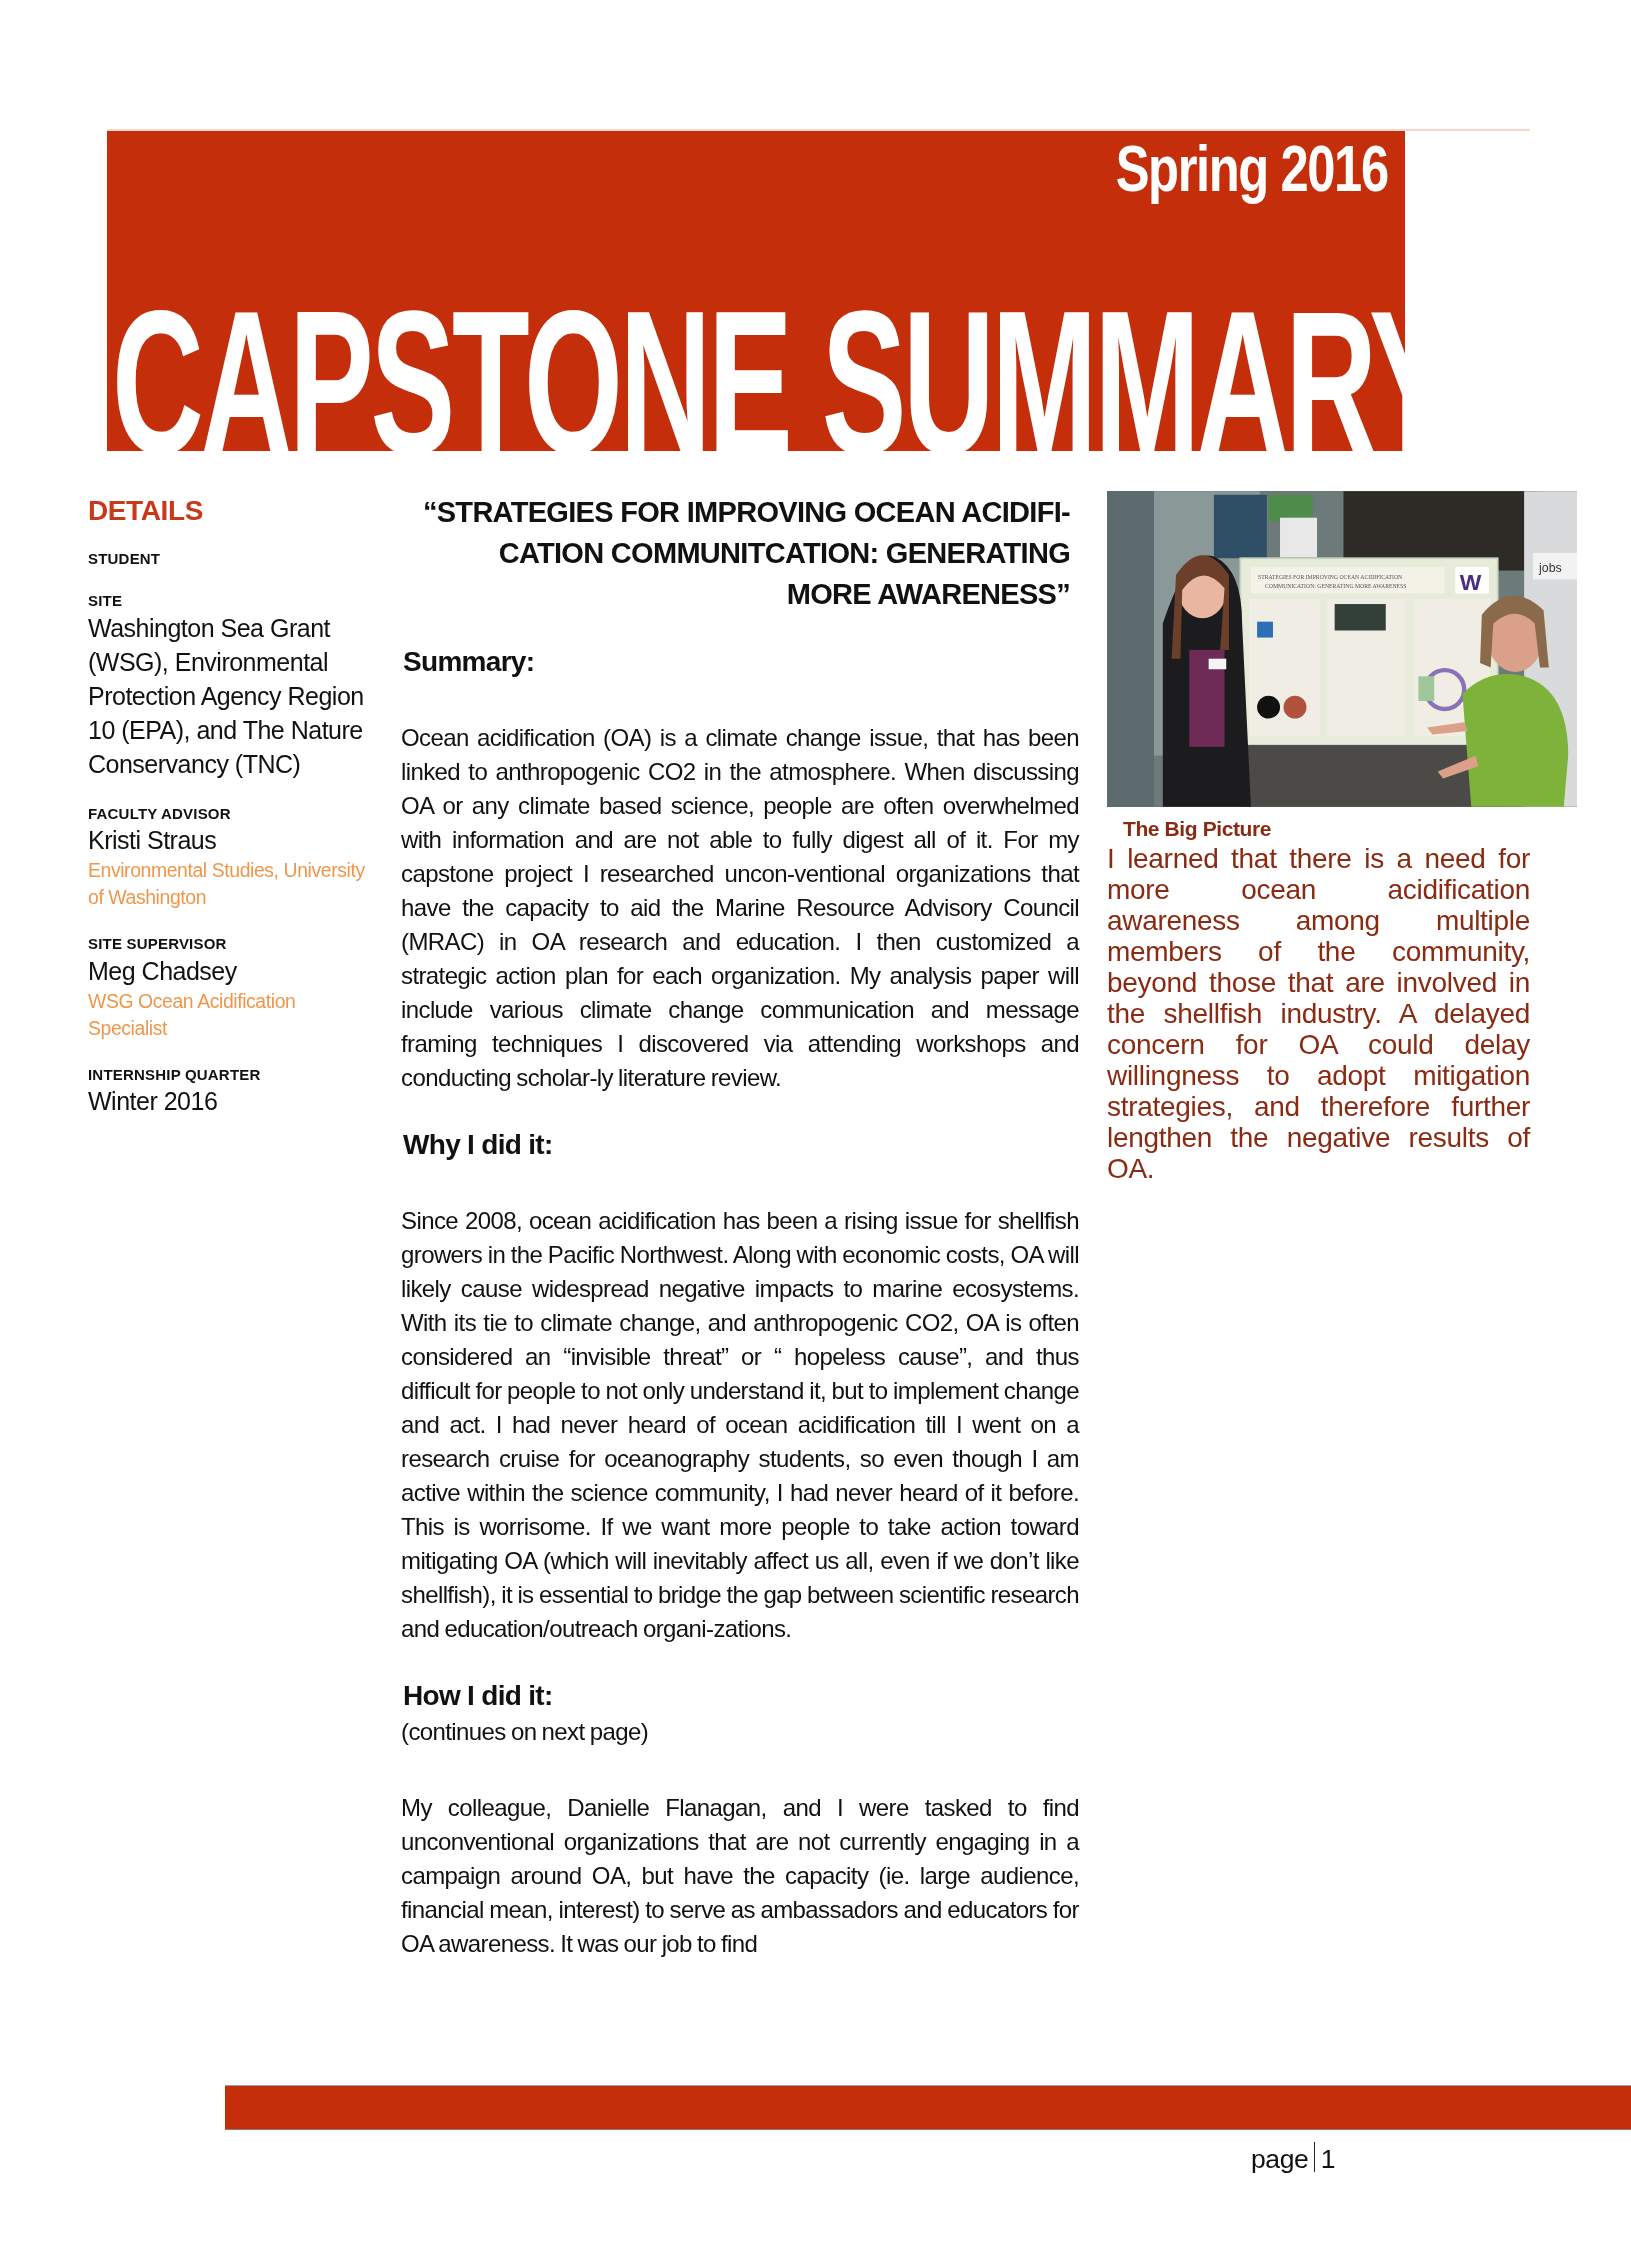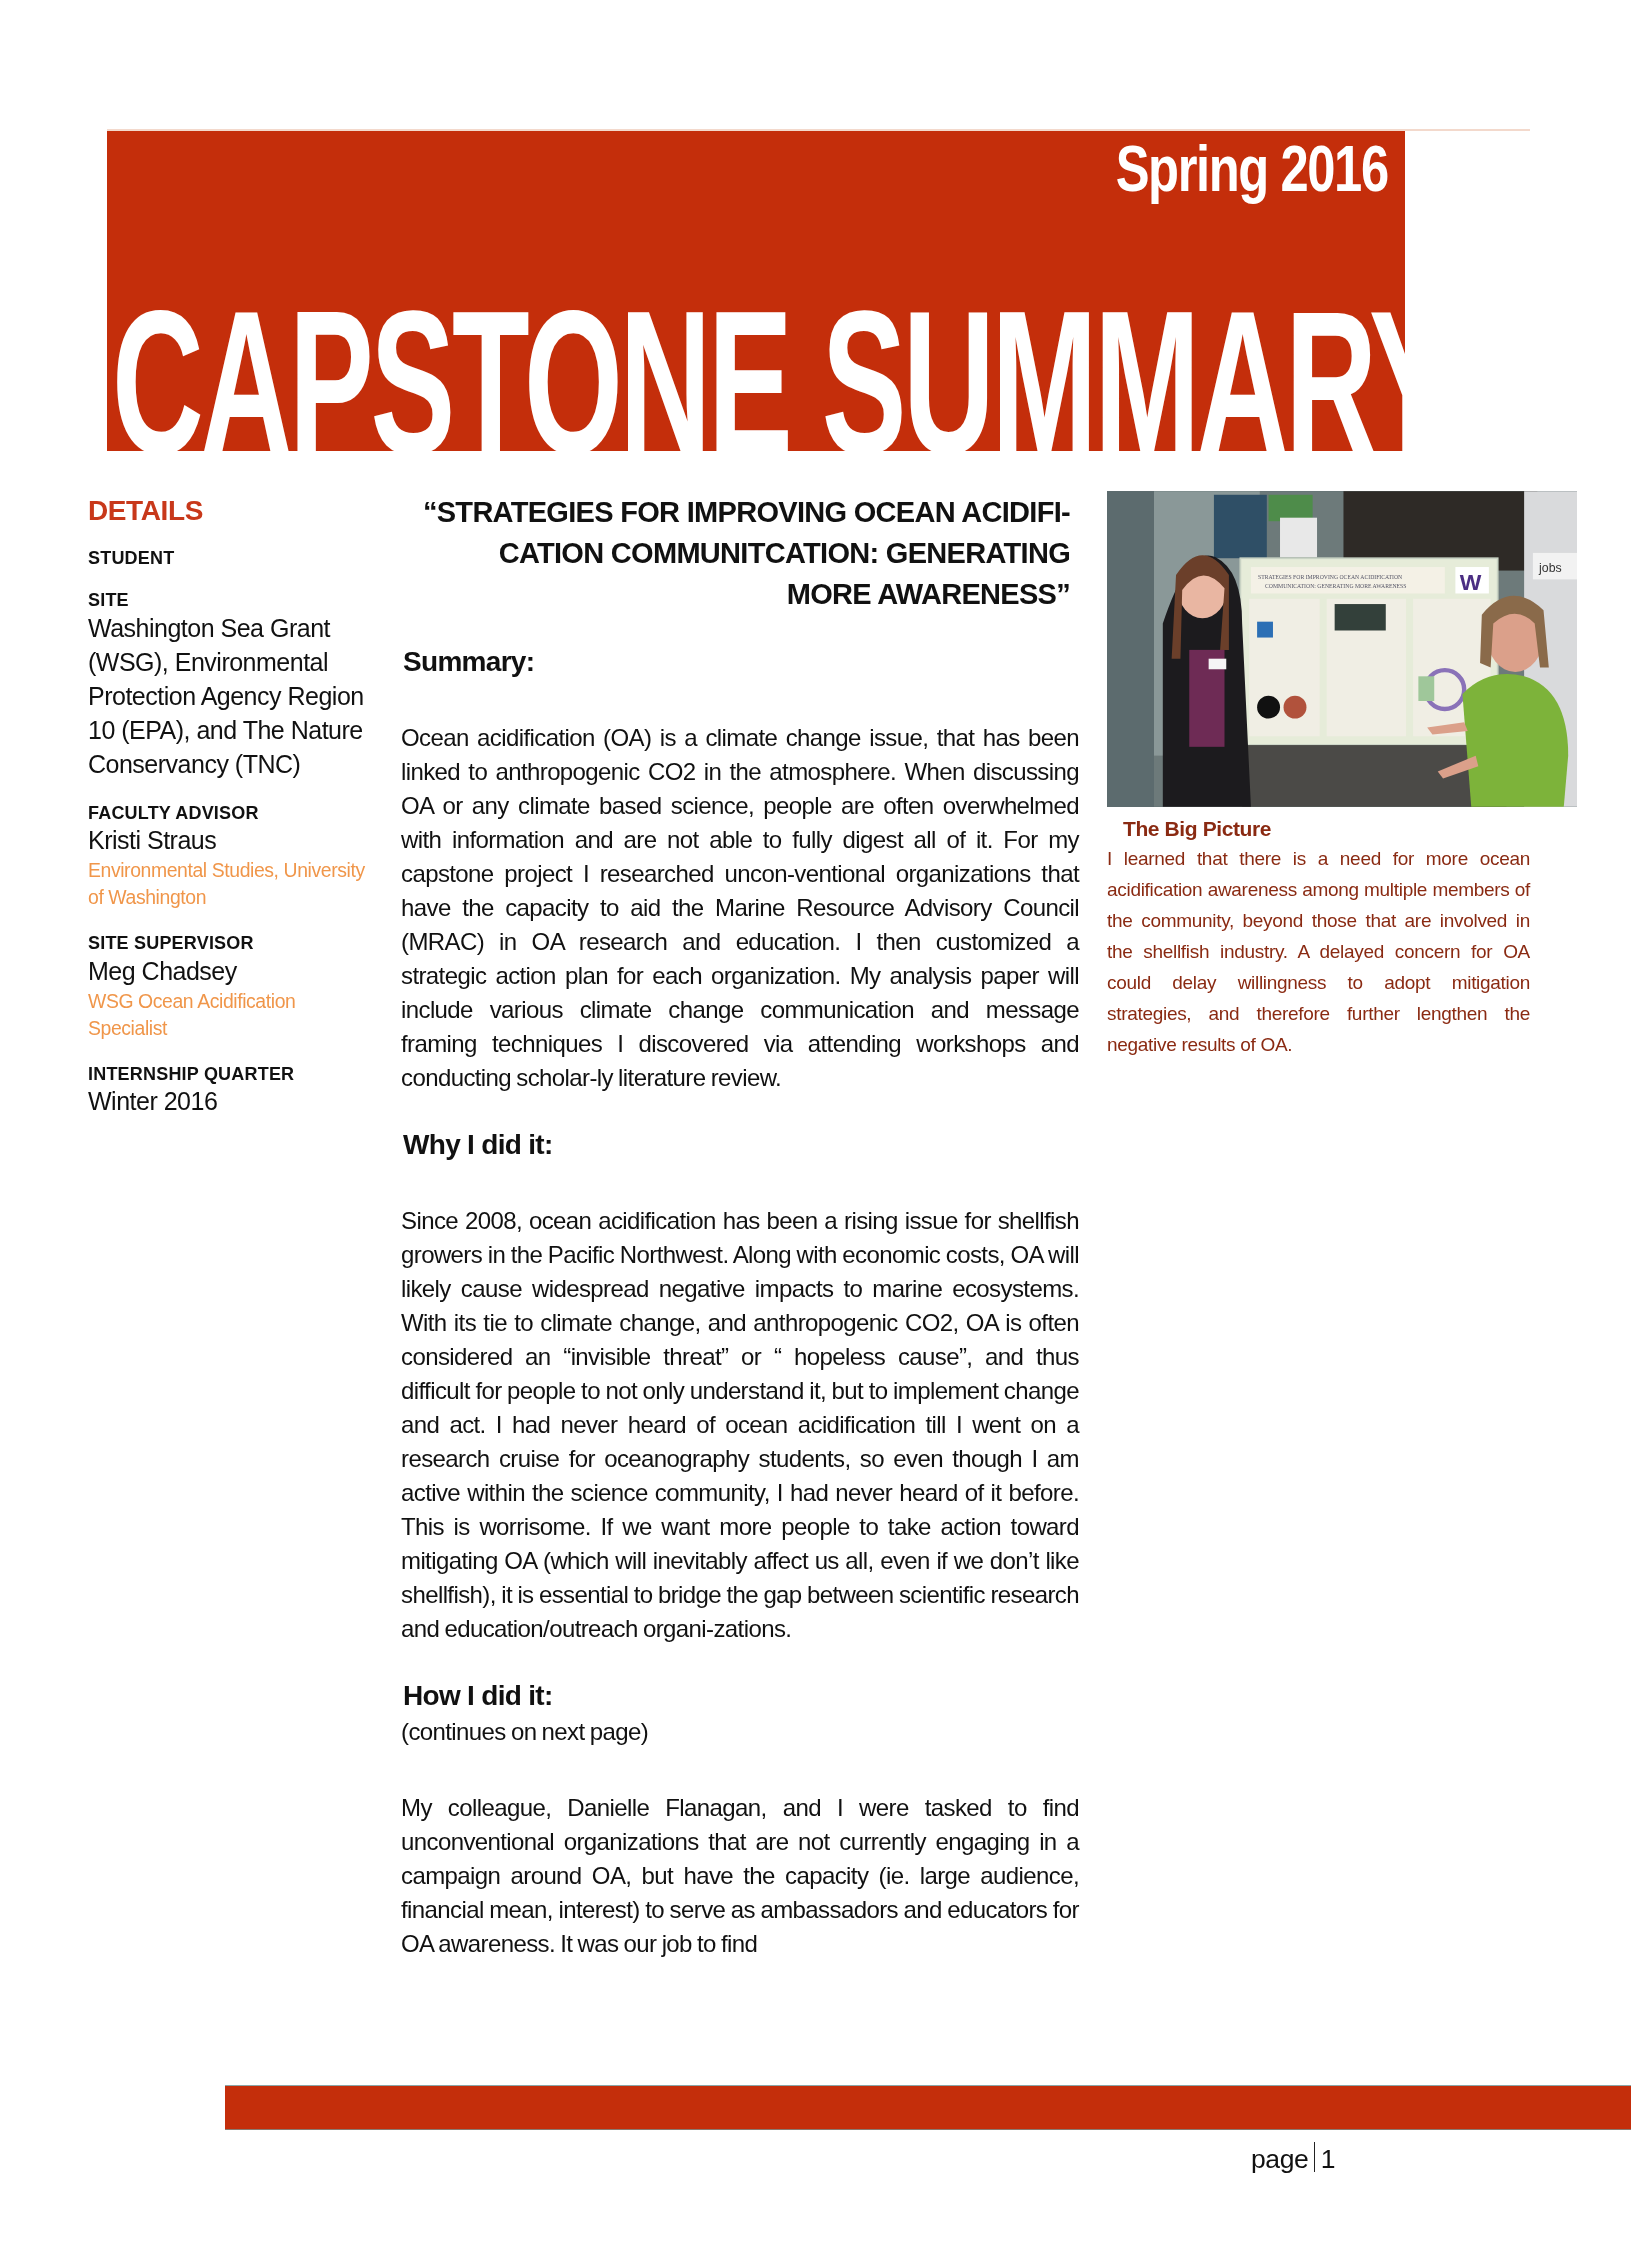--- a/index.html
+++ b/index.html
@@ -13,36 +13,36 @@
             font-size: 65px; letter-spacing: -1.8px; transform: scaleX(0.78); transform-origin: right top;
             font-family: "Liberation Sans", sans-serif; line-height: 1.1; }
   .big-title { position: absolute; left: 5.3px; top: 148px; color: #fff; font-weight: bold;
                font-size: 205px; line-height: 1; letter-spacing: -5.3px; white-space: nowrap;
                transform: scaleX(0.62); transform-origin: left top;
                font-family: "Liberation Sans", sans-serif; }
 
   .left-col { position: absolute; left: 88px; top: 493px; width: 285px; text-align: left; }
   .details-heading { color: var(--accent2); font-weight: bold; font-size: 28px; letter-spacing: -0.4px;
                      line-height: 35px; margin-bottom: 21px; }
-  .field-label { font-weight: bold; font-size: 18px; letter-spacing: 0.2px; line-height: 19.4px; margin-top: 23px; }
+  .field-label { font-weight: bold; font-size: 15px; letter-spacing: 0.2px; line-height: 19.4px; margin-top: 23px; }
   .field-label.first { margin-top: 0; }
   .field-value { font-size: 25px; line-height: 34px; letter-spacing: -0.5px; }
   .field-sub { color: var(--orange); font-size: 19.4px; line-height: 27px; letter-spacing: -0.4px; }
 
   .main-col { position: absolute; left: 401px; top: 483px; width: 678px; }
   .title { font-weight: bold; font-size: 29px; line-height: 41px; letter-spacing: -0.7px; margin: 9px; text-align: right; }
   .section-heading { font-weight: bold; font-size: 28px; line-height: 35px; letter-spacing: -0.7px; margin: 2px; }
   .body-text { font-size: 24px; line-height: 34px; text-align: justify; letter-spacing: -0.6px;
                margin: 0; word-spacing: -0.9px; }
 
   .photo { position: absolute; left: 1107px; top: 491px; width: 423px; height: 316px; overflow: hidden;
            background: #5c6b6e; padding-left: 47px; }
   .caption { position: absolute; left: 1107px; top: 815px; width: 423px; color: var(--caption); }
   .caption-title { font-weight: bold; font-size: 21px; line-height: 28px; letter-spacing: -0.4px; margin-left: 16px; }
-  .caption-text { font-size: 19px; line-height: 31px; text-align: justify; letter-spacing: -0.3px; }
+  .caption-text { font-size: 28px; line-height: 31px; text-align: justify; letter-spacing: -0.3px; }
 
   .footer-bar { position: absolute; left: 225px; top: 2085px; width: 1406px; height: 43px; background: var(--accent);
                 border-top: 1.8px solid #8aa6a8; border-bottom: 1.8px solid #8a7a70; }
   .page-number { position: absolute; left: 1251px; top: 2142px; font-size: 26.5px; letter-spacing: -0.4px; }
   .page-number .sep { display: inline-block; width: 1.8px; height: 30px; background: #222; margin: 0 5.3px -4.4px 5.3px; }
 </style>
 </head>
 <body>
 
 <div class="banner-edge"></div>

